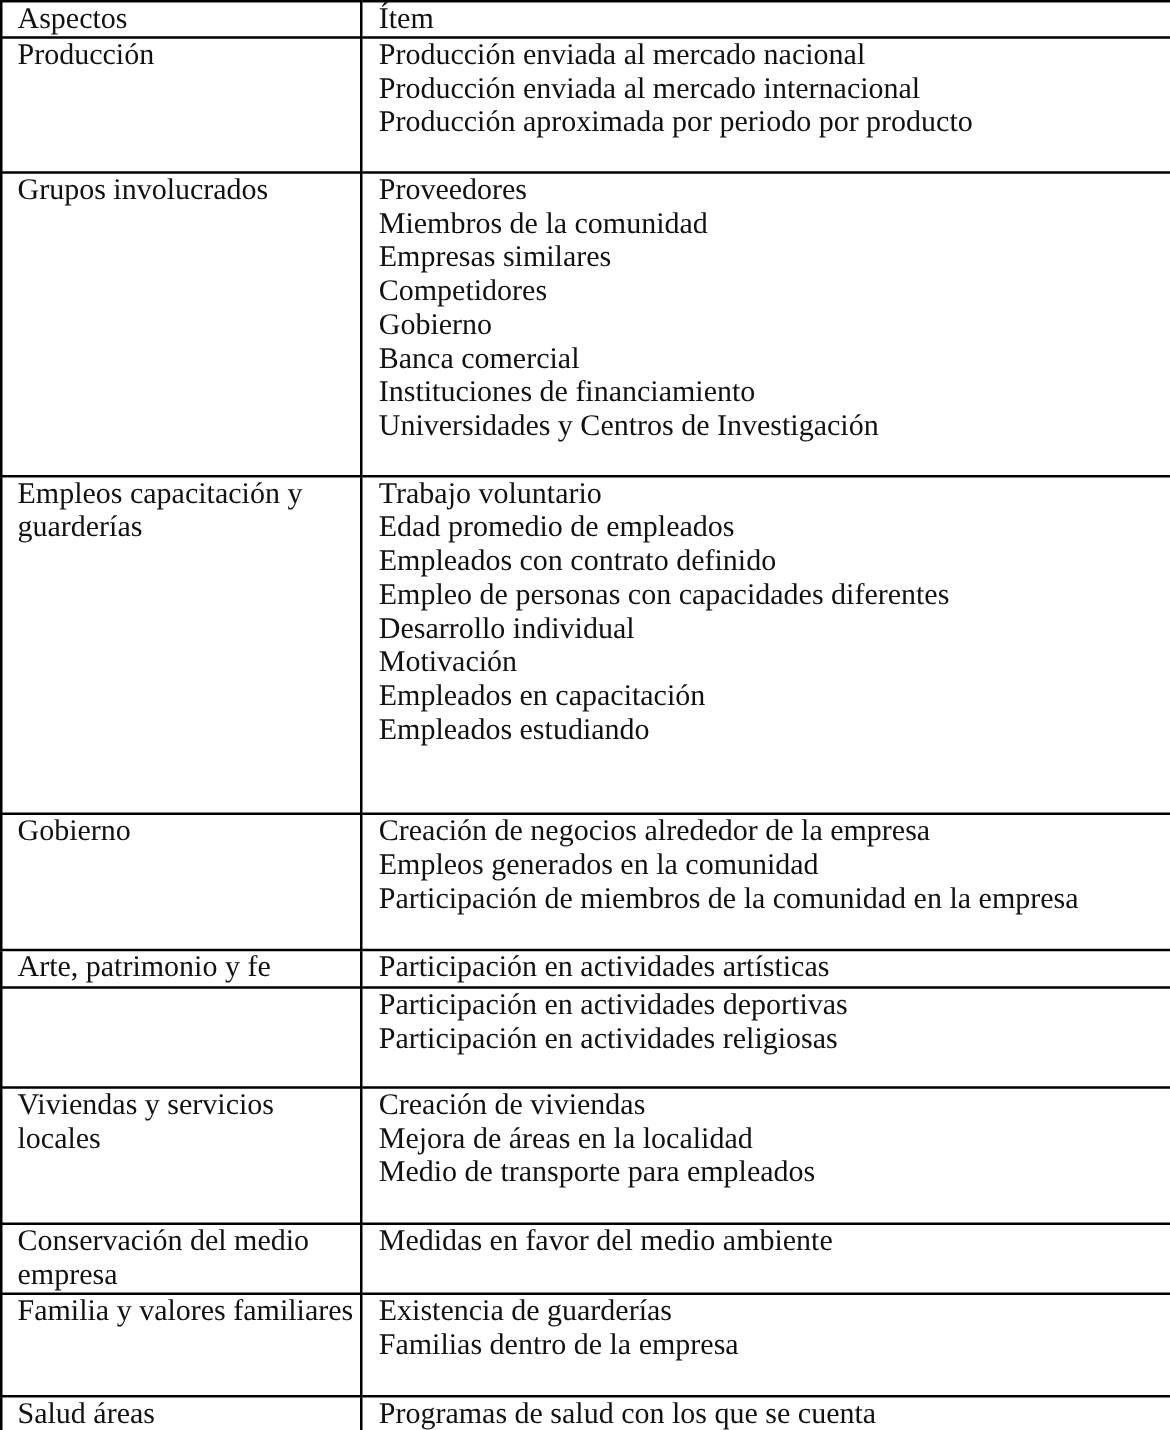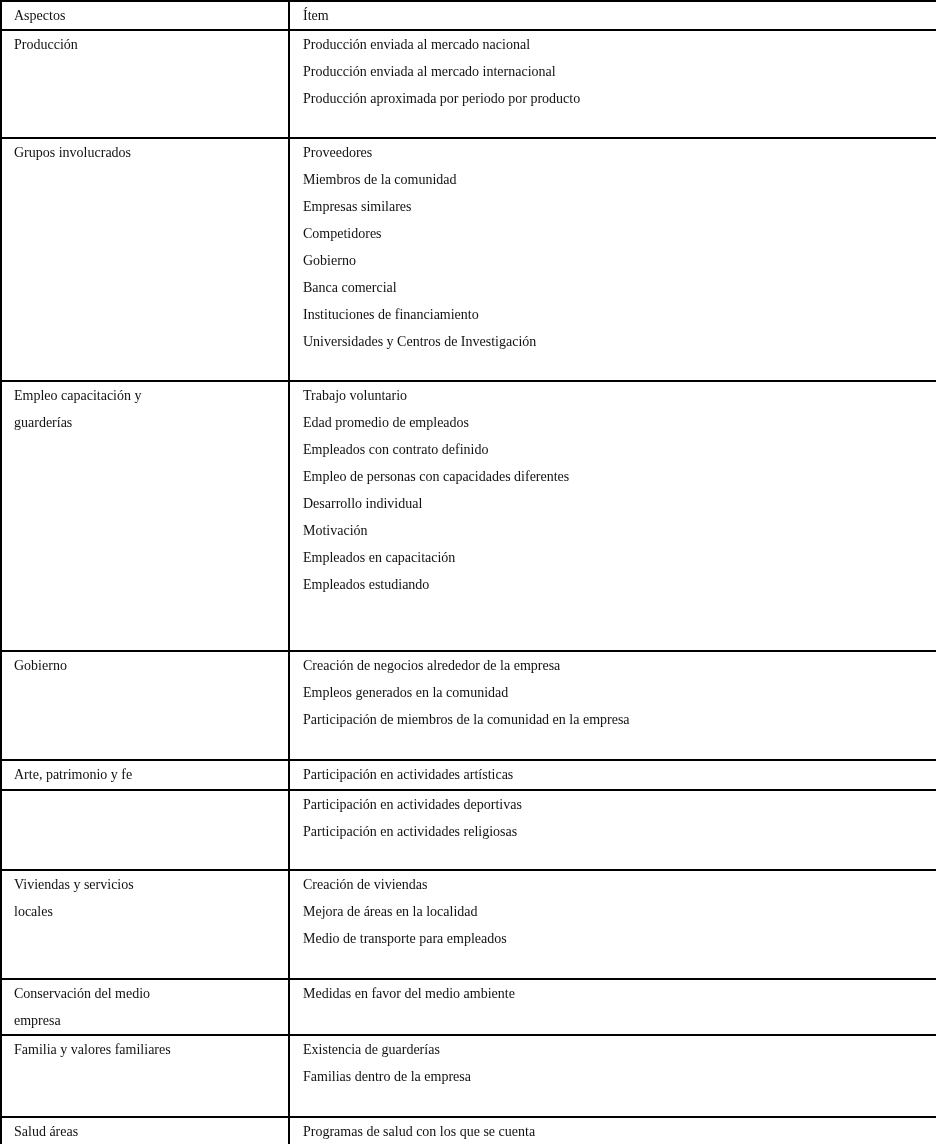--- a/index.html
+++ b/index.html
@@ -20,21 +20,21 @@
       left: 0;
       top: 0;
       width: 940px;
       border-collapse: collapse;
       table-layout: fixed;
     }
     #doc-table td {
       border: 2px solid #000000;
       vertical-align: top;
       padding: 0 0 0 12px;
-      font-size: 14px;
+      font-size: 24px;
       line-height: 27px;
       box-sizing: border-box;
     }
     #doc-table td.col-a { width: 288px; }
     #doc-table td.col-b { padding-left: 13px; }
     .line { display: block; white-space: nowrap; }
     .thick-top td { border-top-width: 3px; }
   </style>
 </head>
 <body>
@@ -72,21 +72,21 @@
         <span class="line">Competidores</span>
         <span class="line">Gobierno</span>
         <span class="line">Banca comercial</span>
         <span class="line">Instituciones de financiamiento</span>
         <span class="line">Universidades y Centros de Investigación</span>
       </td>
     </tr>
 
     <tr style="height:270px">
       <td class="col-a">
-        <span class="line">Empleo capacitación y</span>
+        <span class="line">Empleos capacitación y</span>
         <span class="line">guarderías</span>
       </td>
       <td class="col-b">
         <span class="line">Trabajo voluntario</span>
         <span class="line">Edad promedio de empleados</span>
         <span class="line">Empleados con contrato definido</span>
         <span class="line">Empleo de personas con capacidades diferentes</span>
         <span class="line">Desarrollo individual</span>
         <span class="line">Motivación</span>
         <span class="line">Empleados en capacitación</span>

